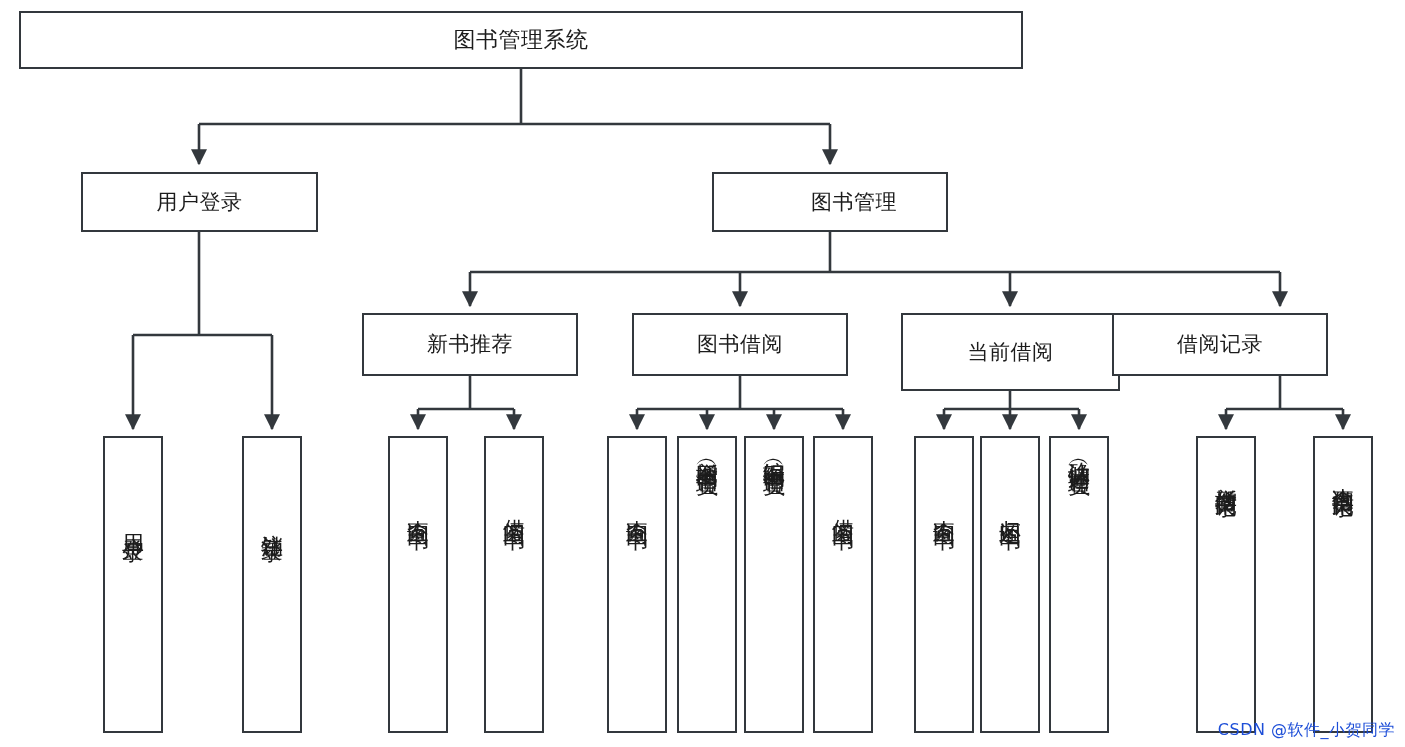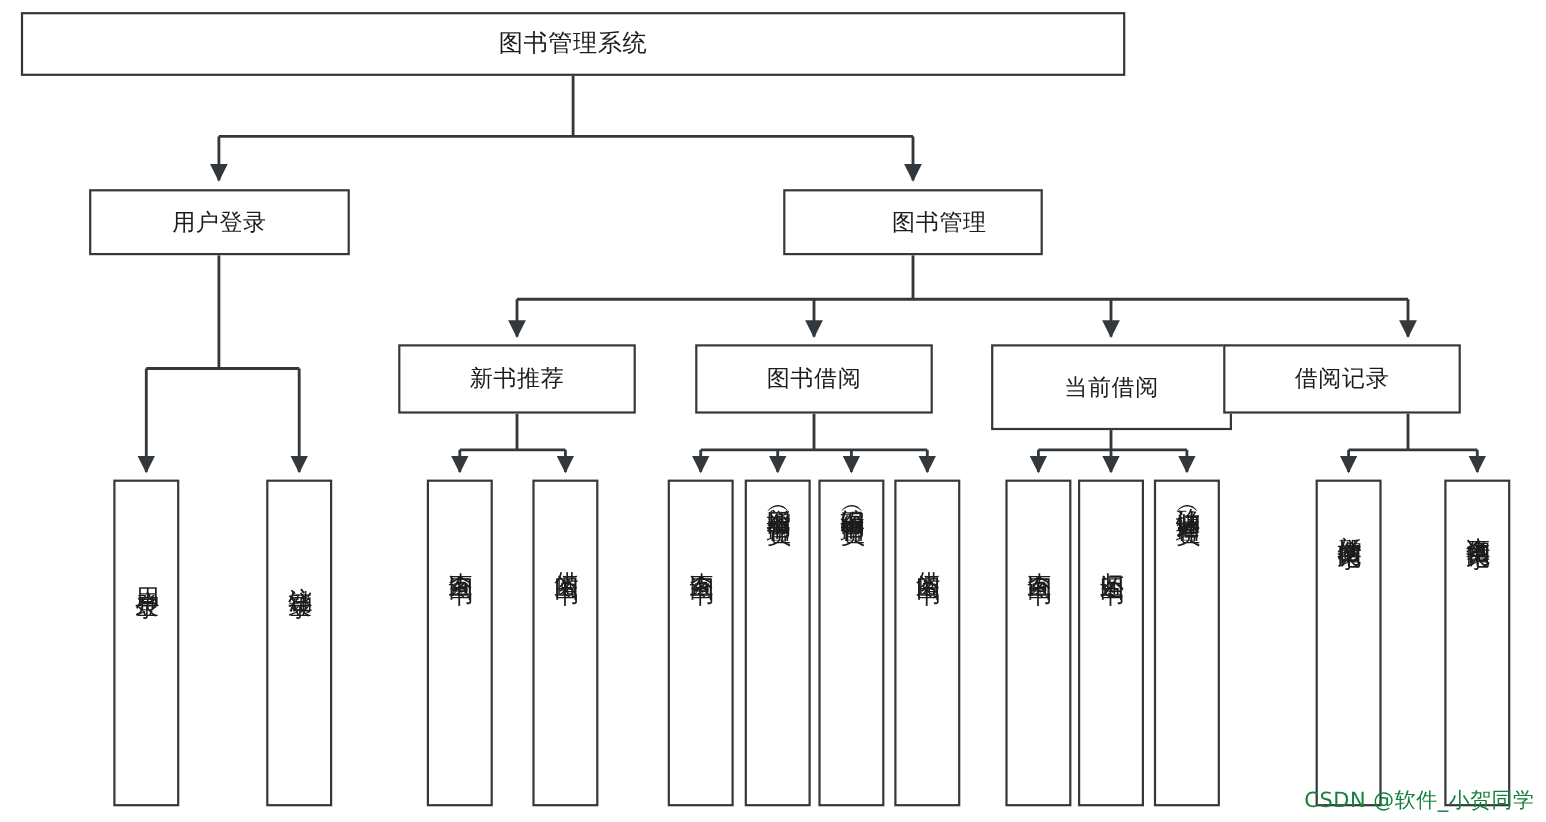--- a/index.html
+++ b/index.html
@@ -58,22 +58,22 @@
     font-size:22px;
     line-height:1.0;
     letter-spacing:3px;
     white-space:nowrap;
   }
   .node.v.tall .label{ letter-spacing:2px; }
   .watermark{
     position:absolute;
     right:10px;
     bottom:6px;
-    font-size:19px;
-    color:#15803d;
+    font-size:16px;
+    color:#1d4ed8;
     letter-spacing:0.5px;
     white-space:nowrap;
     user-select:none;
   }
 </style>
 </head>
 <body>
 
 <div id="canvas">
 

